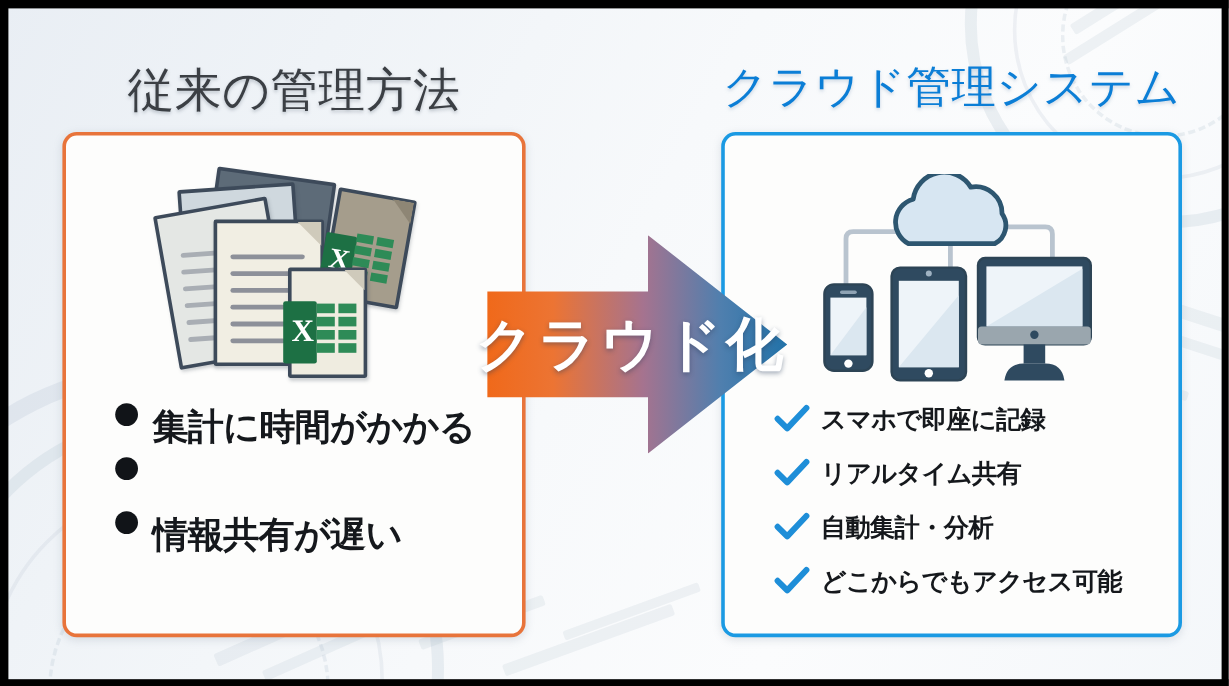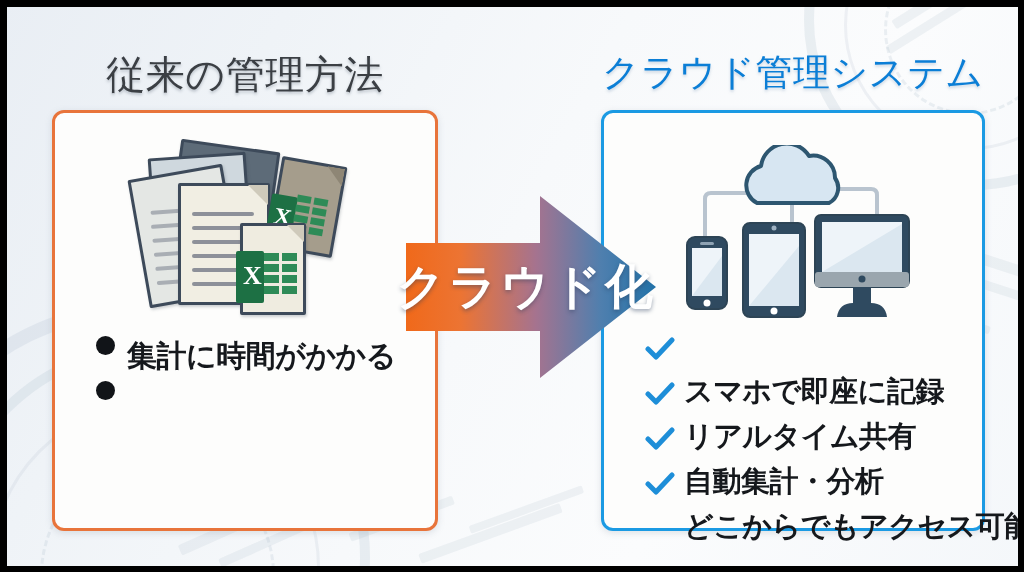--- a/index.html
+++ b/index.html
@@ -105,21 +105,21 @@
   }
   .li .txt {
     font-size:30px; font-weight:bold; color:#15181c; white-space:nowrap;
     letter-spacing:-0.5px;
   }
   #list-left .dot {
     width:19px; height:19px; border-radius:50%; background:#111418;
     margin-right:12px; flex:none;
   }
   #list-right .check { width:30px; height:26px; margin-right:9px; flex:none; }
-  #list-right .txt { font-size:29px;margin-top:36px; }
+  #list-right .txt { font-size:21px; }
 </style>
 </head>
 <body>
 
 <div id="stage">
 
   <div class="deco" style="left:0;top:0;width:1024px;height:572px;">
 
     <div class="ring" style="right:-120px;top:-150px;width:340px;height:340px;"></div>
     <div class="ring thin" style="right:-70px;top:-100px;width:250px;height:250px;"></div>
@@ -258,20 +258,24 @@
   <div id="arrow-label">クラウド化</div>
 
   <div class="list" id="list-left">
     <div class="li">
       <span class="dot"></span>
       <span class="txt">集計に時間がかかる</span>
     </div>
     <div class="li">
       <span class="dot"></span>
     </div>
+    <div class="li">
+      <span class="dot"></span>
+      <span class="txt">情報共有が遅い</span>
+    </div>
   </div>
 
   <div class="list" id="list-right">
     <div class="li">
       <span class="check">
         <svg width="30" height="26" viewBox="0 0 30 26">
             <path d="M3,13 L11,21 L27,4" fill="none" stroke="#1e8ed8" stroke-width="5" stroke-linecap="round" stroke-linejoin="round"></path>
           </svg>
       </span>
       <span class="txt">スマホで即座に記録</span>

